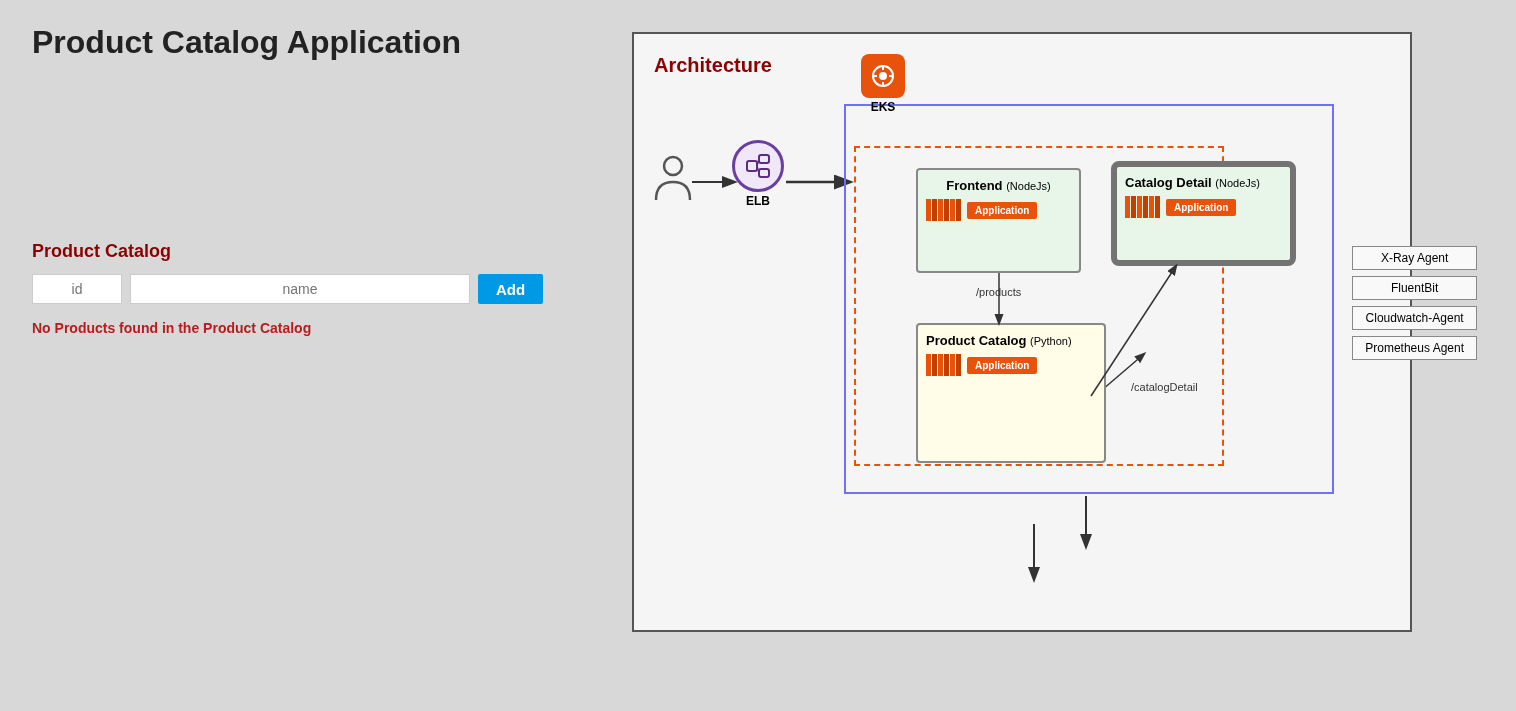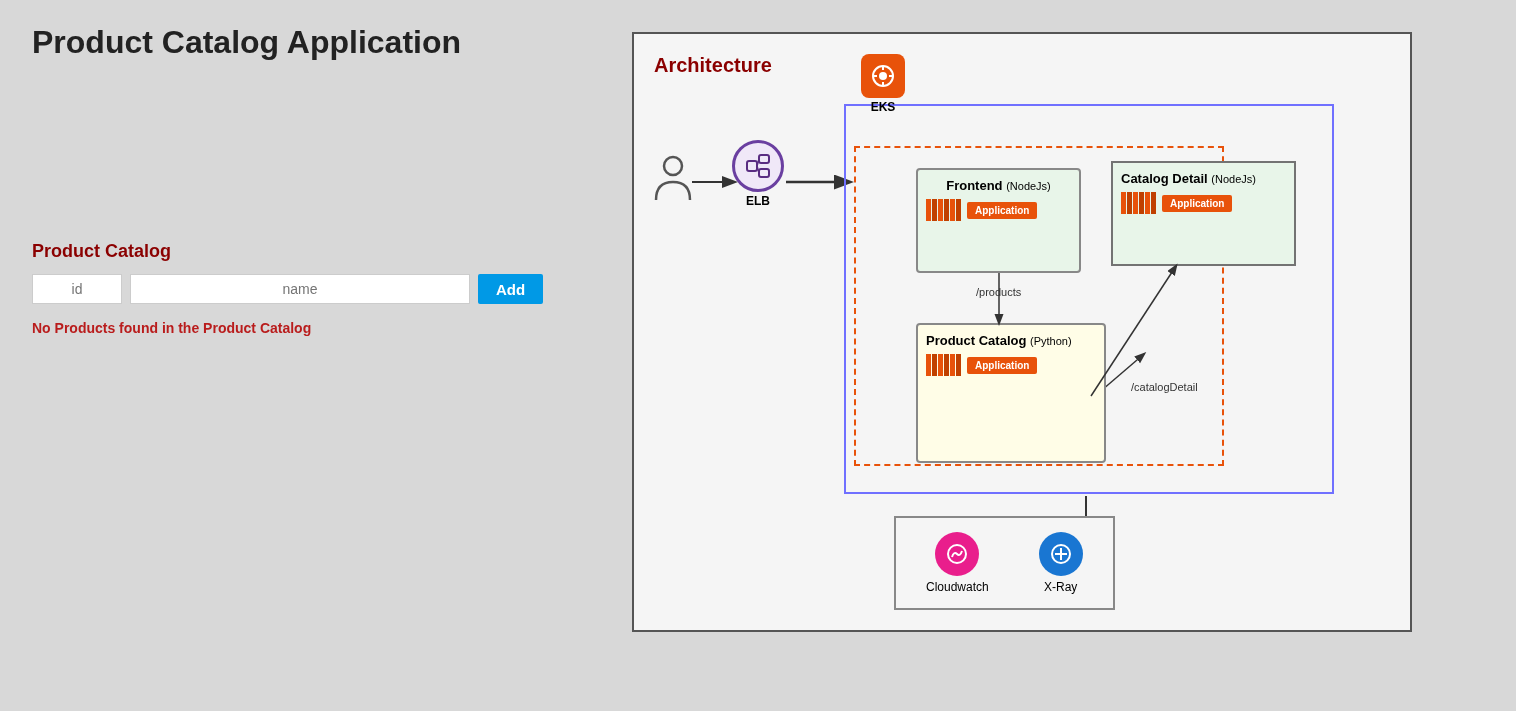--- a/index.html
+++ b/index.html
@@ -227,21 +227,21 @@
           <svg style="position:absolute;top:0;left:0;width:100%;height:100%;pointer-events:none;overflow:visible;">
             <line x1="143" y1="125" x2="143" y2="175" stroke="#333" stroke-width="1.5" marker-end="url(#arrow2)"></line>
             <defs>
               <marker id="arrow2" markerWidth="8" markerHeight="8" refX="6" refY="3" orient="auto">
                 <path d="M0,0 L0,6 L8,3 z" fill="#333"></path>
               </marker>
             </defs>
           </svg>
         </div>
 
-        <div style="position:absolute; left:265px; top:55px; width:185px; height:105px; border:2px solid #737373; background:#e8f5e9; border-radius:0; padding:8px;">
+        <div style="position:absolute; left:265px; top:55px; width:185px; height:105px; border:6px solid #737373; background:#e8f5e9; border-radius:8px; padding:8px;">
           <div style="font-size:13px;font-weight:bold;">
             <span>Catalog Detail</span>
             <span style="font-weight:normal;font-size:11px;">(NodeJs)</span>
           </div>
           <div class="app-row">
             <div style="display:flex;gap:1px;align-items:center;height:22px;">
               <div style="width:5px;height:22px;background:#e8520a;"></div>
               <div style="width:5px;height:22px;background:#c04000;"></div>
               <div style="width:5px;height:22px;background:#e8520a;"></div>
               <div style="width:5px;height:22px;background:#c04000;"></div>
@@ -256,49 +256,34 @@
 
           <line x1="245" y1="290" x2="330" y2="160" stroke="#333" stroke-width="1.5" marker-end="url(#arrow3)"></line>
           <defs>
             <marker id="arrow3" markerWidth="8" markerHeight="8" refX="6" refY="3" orient="auto">
               <path d="M0,0 L0,6 L8,3 z" fill="#333"></path>
             </marker>
           </defs>
         </svg>
         <div style="position:absolute; left:285px; top:275px; font-size:11px; color:#333;">/catalogDetail</div>
 
+        <div style="position:absolute; right:-145px; top:140px; display:flex; flex-direction:column; gap:6px;">
+          <div style="border:1px solid #888;background:#f9f9f9;padding:4px 12px;font-size:12px;text-align:center;">X-Ray Agent</div>
+          <div style="border:1px solid #888;background:#f9f9f9;padding:4px 12px;font-size:12px;text-align:center;">FluentBit</div>
+          <div style="border:1px solid #888;background:#f9f9f9;padding:4px 12px;font-size:12px;text-align:center;">Cloudwatch-Agent</div>
+          <div style="border:1px solid #888;background:#f9f9f9;padding:4px 12px;font-size:12px;text-align:center;">Prometheus Agent</div>
+        </div>
 
         <svg style="position:absolute;top:0;left:0;width:100%;height:100%;pointer-events:none;overflow:visible;">
           <line x1="240" y1="390" x2="240" y2="440" stroke="#333" stroke-width="2" marker-end="url(#arrow4)"></line>
           <defs>
             <marker id="arrow4" markerWidth="8" markerHeight="8" refX="6" refY="3" orient="auto">
               <path d="M0,0 L0,6 L8,3 z" fill="#333"></path>
             </marker>
           </defs>
         </svg>
 
       </div>
 
-      <div style="position:absolute; bottom:20px; left:260px; border:2px solid #888; background:#f5f5f5; padding:14px 30px; display:flex; gap:50px; align-items:center;">
-        <div style="display:flex;flex-direction:column;align-items:center;gap:4px;">
-          <div style="width:44px;height:44px;border-radius:50%;background:#e91e8c;display:flex;align-items:center;justify-content:center;">
-            <svg width="26" height="26" viewBox="0 0 26 26">
-              <circle cx="13" cy="13" r="9" fill="none" stroke="#fff" stroke-width="2"></circle>
-              <path d="M8 16 Q10 10 13 13 Q16 16 18 10" fill="none" stroke="#fff" stroke-width="2"></path>
-            </svg>
-          </div>
-          <div style="font-size:12px;">Cloudwatch</div>
-        </div>
-        <div style="display:flex;flex-direction:column;align-items:center;gap:4px;">
-          <div style="width:44px;height:44px;border-radius:50%;background:#1976d2;display:flex;align-items:center;justify-content:center;">
-            <svg width="26" height="26" viewBox="0 0 26 26">
-              <circle cx="13" cy="13" r="9" fill="none" stroke="#fff" stroke-width="2"></circle>
-              <line x1="7" y1="13" x2="19" y2="13" stroke="#fff" stroke-width="2"></line>
-              <line x1="13" y1="7" x2="13" y2="19" stroke="#fff" stroke-width="2"></line>
-            </svg>
-          </div>
-          <div style="font-size:12px;">X-Ray</div>
-        </div>
-      </div>
 
     </div>
   </div>
 </div>
 
 </body></html>

